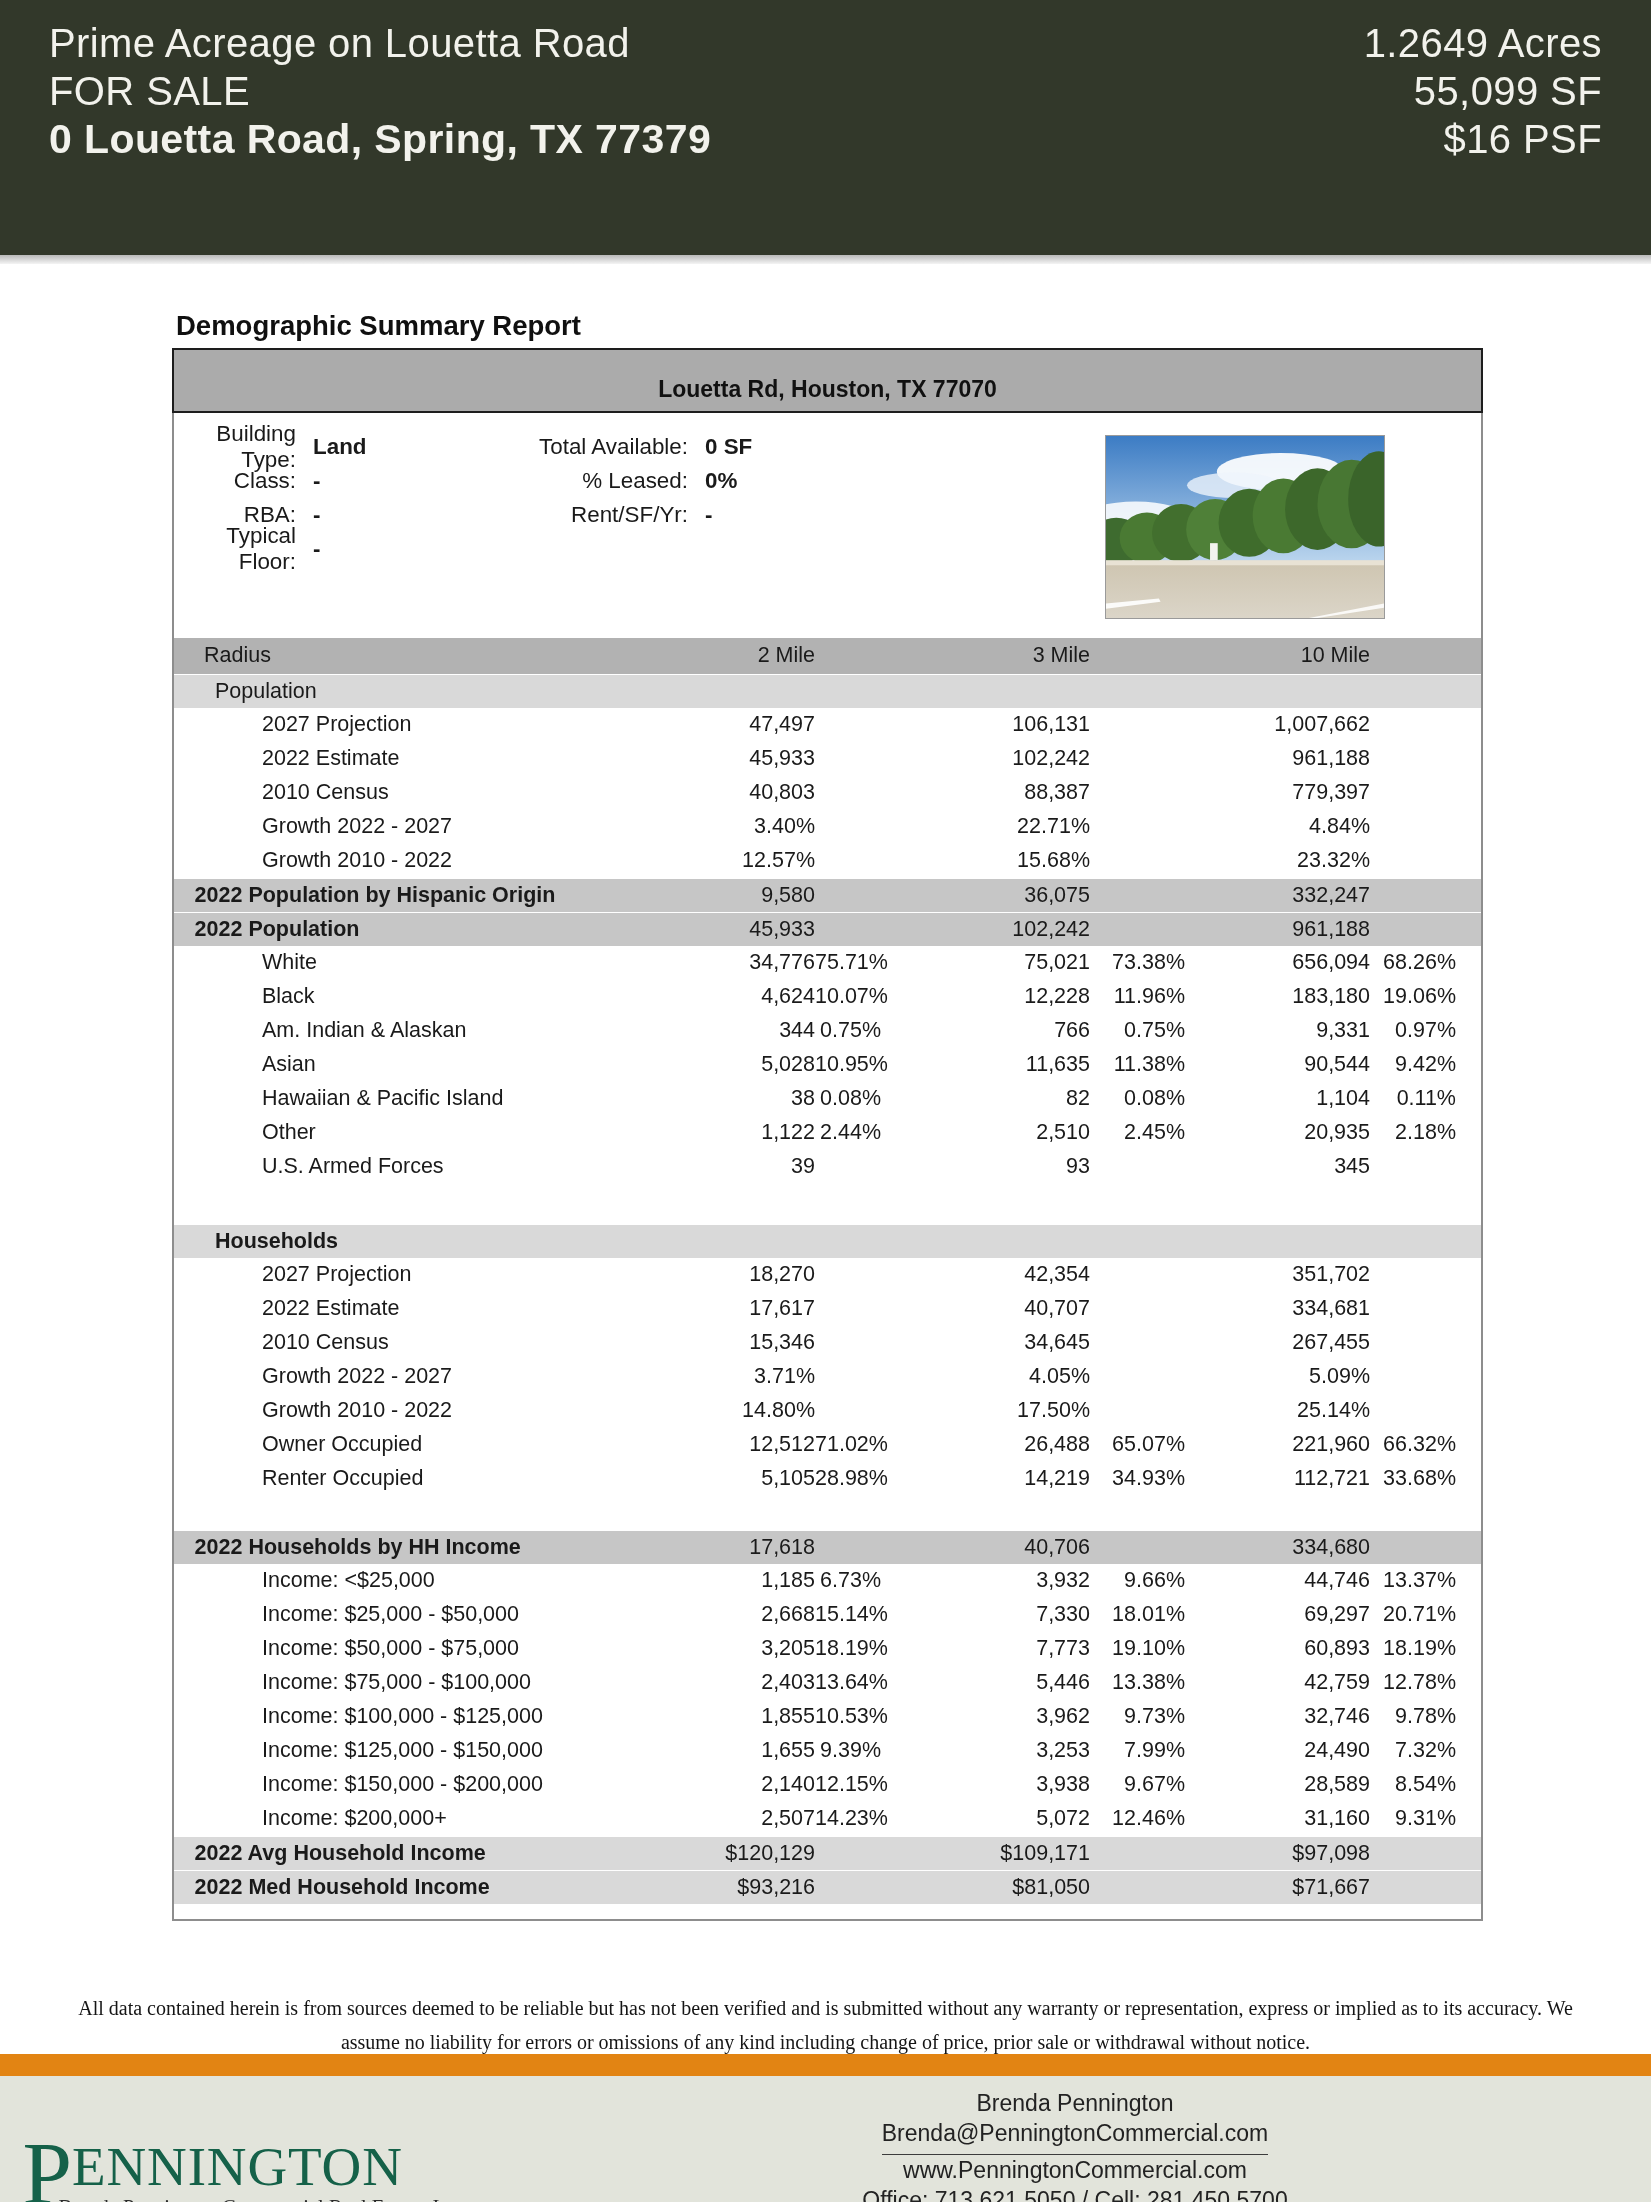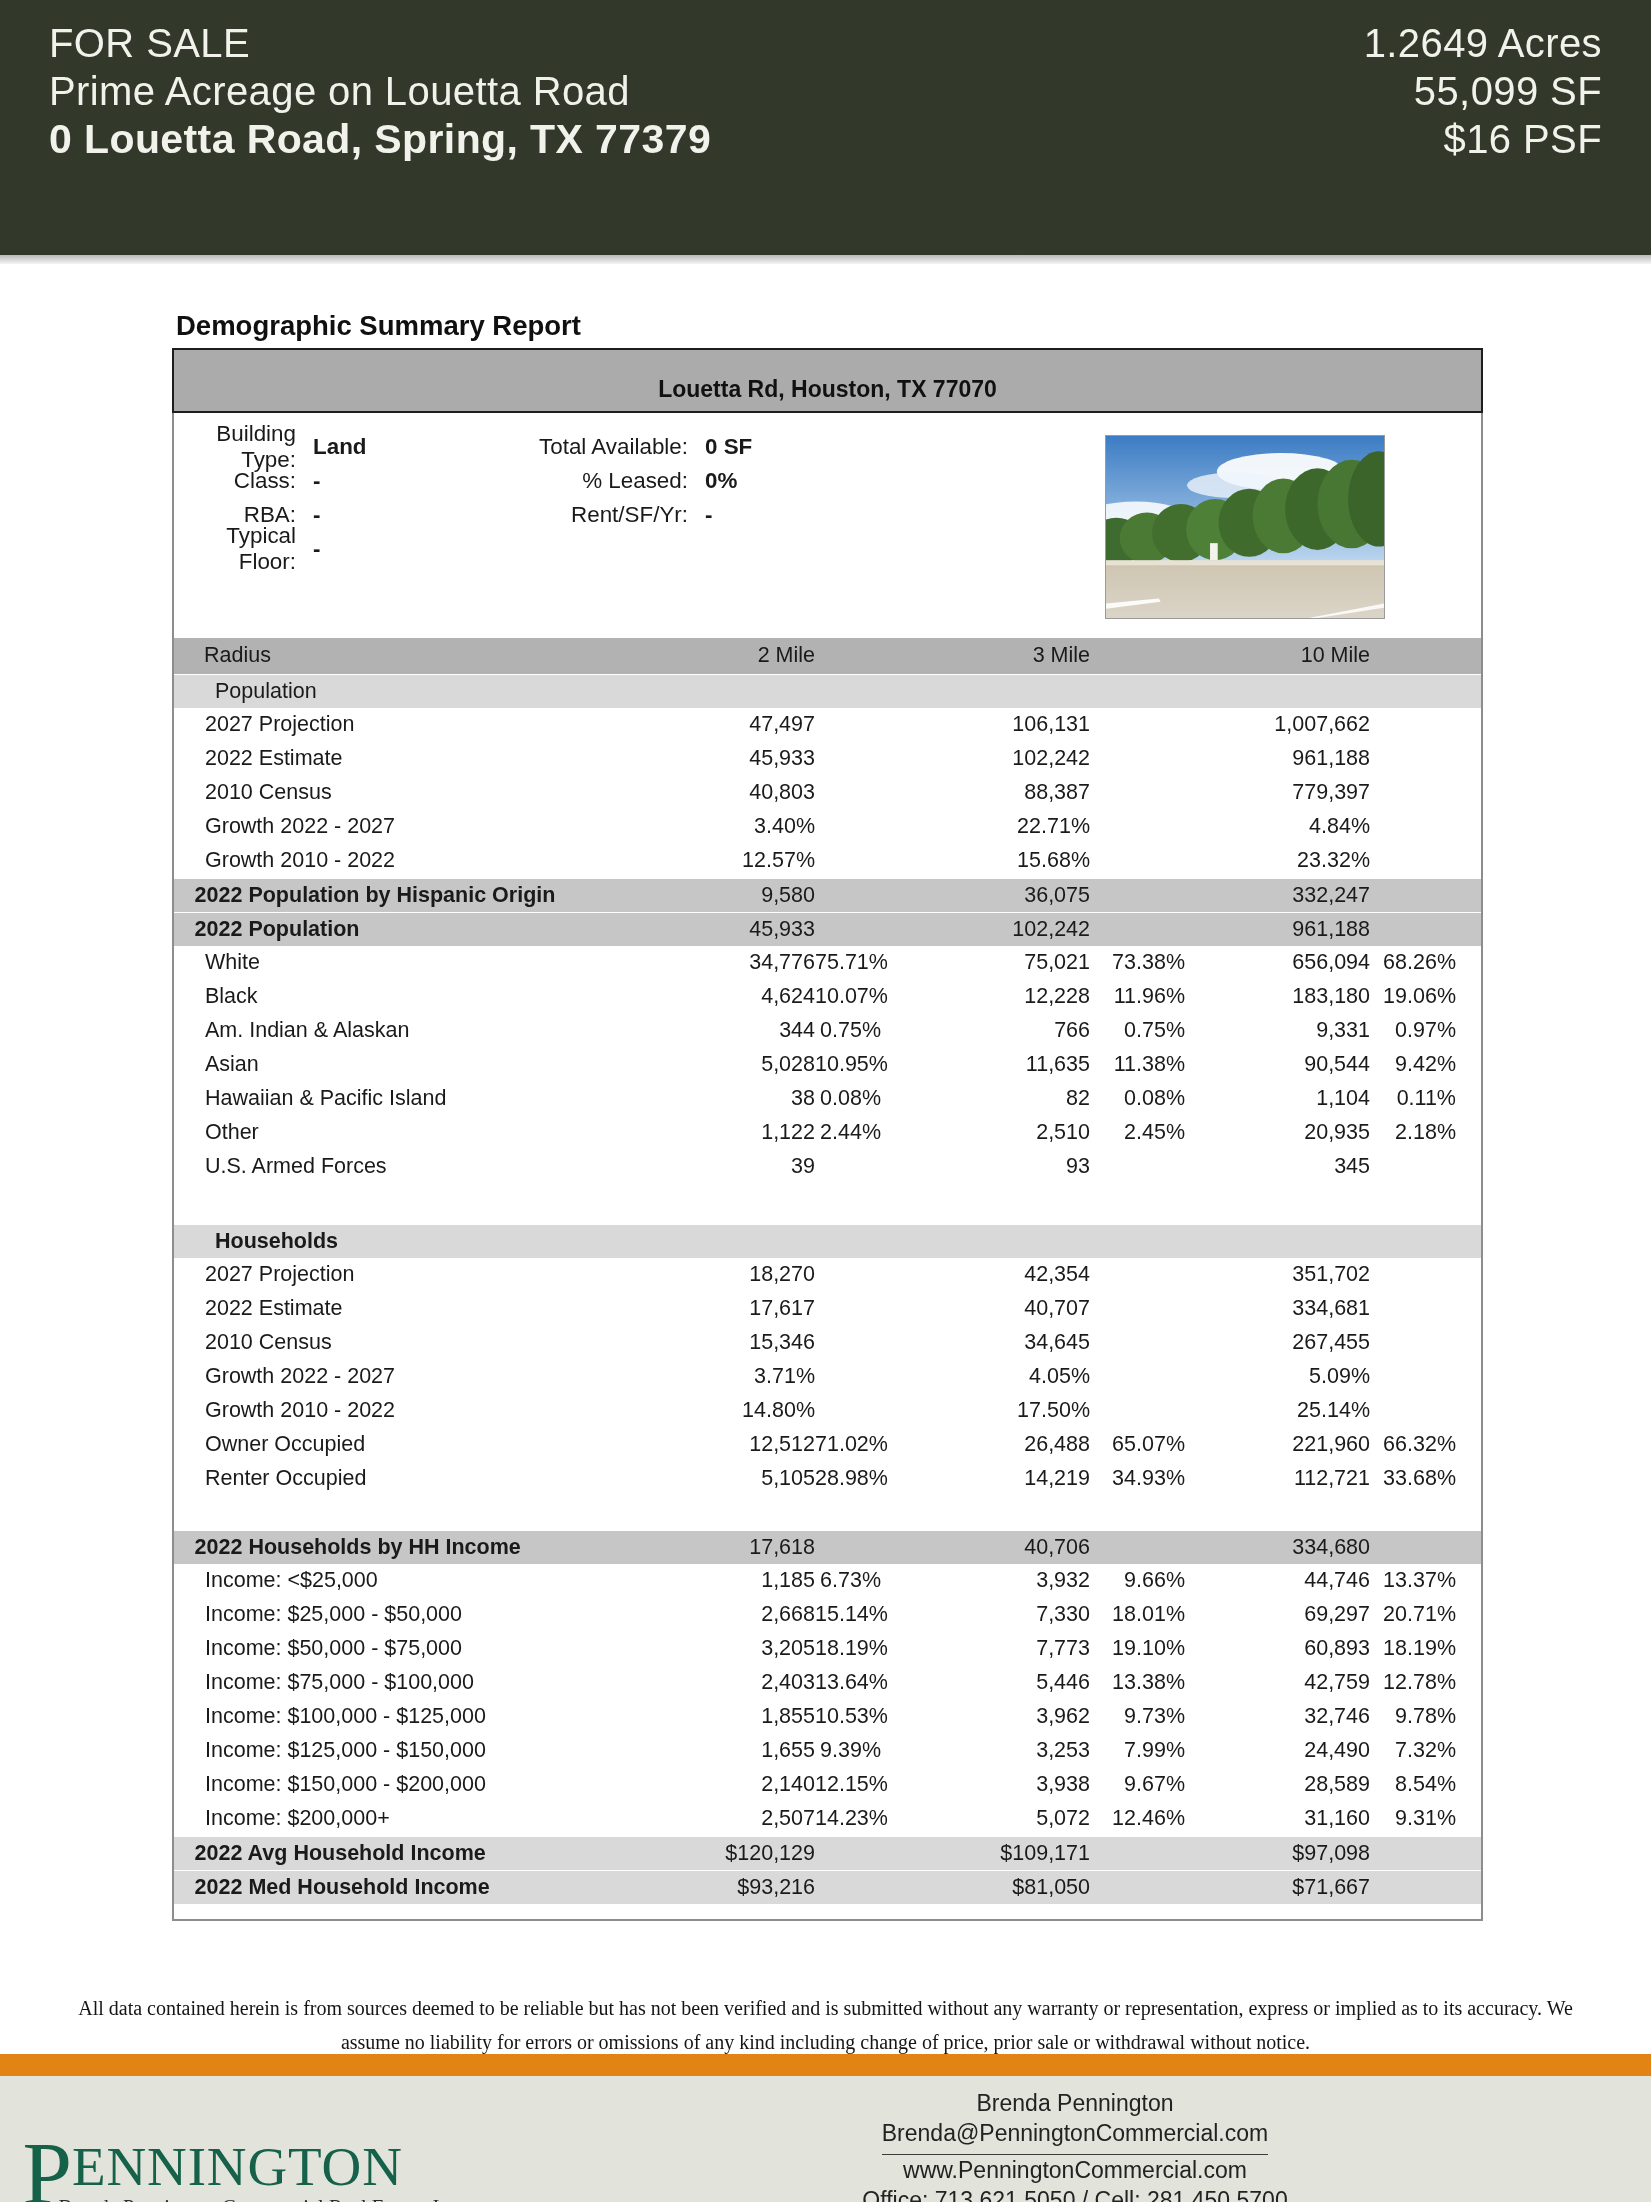--- a/index.html
+++ b/index.html
@@ -41,21 +41,21 @@
   .trow .cv { text-align:right; }
   .trow.header { background:#b2b2b2; height:36px; }
   .trow.header .cl { font-weight:400; padding-left:30px; }
   .trow.section { background:#d9d9d9; border-top:1.7px solid #fff; }
   .trow.section .cl { padding-left:41px; }
   .trow.bold .cl { font-weight:700; }
   .trow.band { background:#c6c6c6; border-top:1.7px solid #fff; }
   .trow.band .cl { font-weight:700; padding-left:20.6px; }
   .trow.band2 { background:#d9d9d9; border-top:1.7px solid #fff; }
   .trow.band2 .cl { font-weight:700; padding-left:20.6px; }
-  .trow.data .cl { padding-left:31px; }
+  .trow.data .cl { padding-left:88px; }
   .trow.spacer { background:#fff; }
   .table-tail { height:15.5px; background:#fff; }
 
   .disclaimer { position:absolute; left:47px; top:1707px; width:1557px; text-align:center;
                 font-family:"Liberation Serif",serif; font-size:20px; line-height:34px; color:#151515; }
 
   
   .orange-bar { height:22.4px; background:#e28413; }
   .footer { height:147px; background:#e2e4db; position:relative; }
   .logo { position:absolute; left:22.4px; top:67px; color:#156149; font-family:"Liberation Serif",serif; }
@@ -66,22 +66,22 @@
   .contact { position:absolute; left:817px; width:516px; top:12px; text-align:center;
              font-size:23px; line-height:30px; color:#222; }
   .contact .email { display:inline-block; border-bottom:1.7px solid #3c3c3c; padding-bottom:6px; cursor:pointer; }
   .contact .site { display:inline-block; cursor:pointer; }
 </style>
 </head>
 <body>
 
 <div class="hero">
   <div class="hero-left">
+    <div class="hl">Prime Acreage on Louetta Road</div>
     <div class="hl">FOR SALE</div>
-    <div class="hl">Prime Acreage on Louetta Road</div>
     <div class="hl bold">0 Louetta Road, Spring, TX 77379</div>
   </div>
   <div class="hero-right">
     <div class="hl">1.2649 Acres</div>
     <div class="hl">55,099 SF</div>
     <div class="hl">$16 PSF</div>
   </div>
 </div>
 <div class="hero-strip"></div>
 

